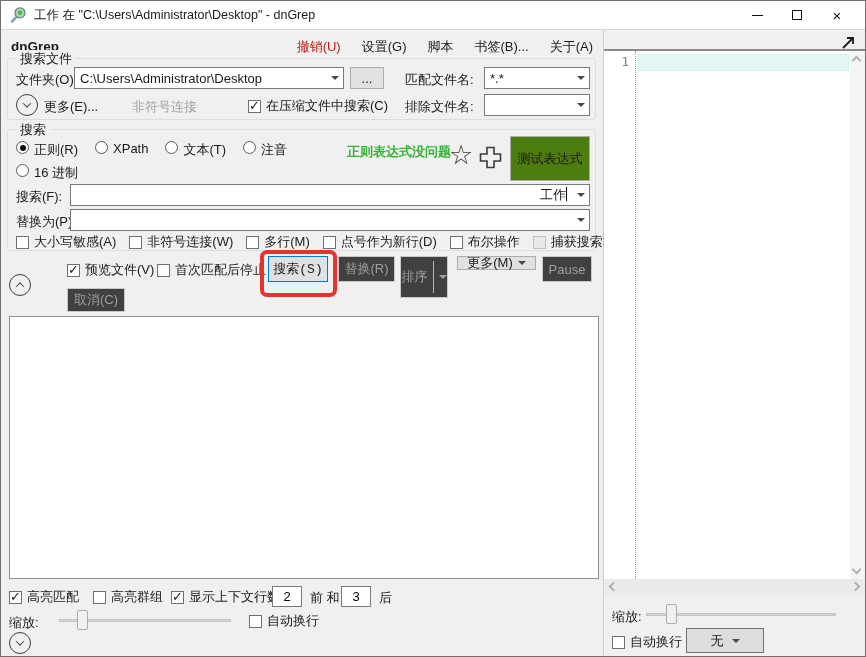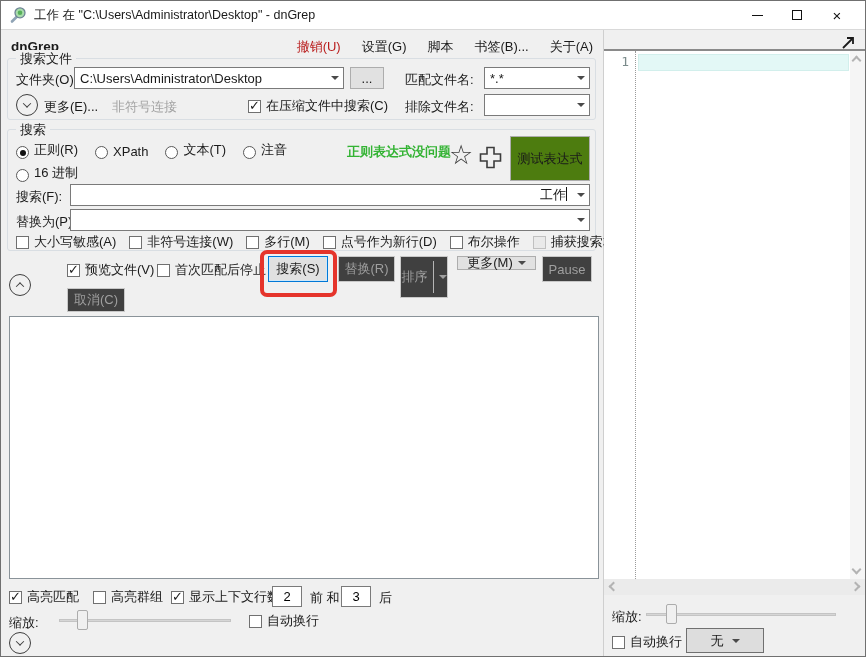--- a/index.html
+++ b/index.html
@@ -30,44 +30,44 @@
   .menu-item { white-space:nowrap; cursor:default; }
   .menu-item.disabled { color:#b91c1c; }
 
   
   .group { position:absolute; border:1px solid #d9dee3; border-radius:3px; }
   .group .legend { position:absolute; top:-9px; left:8px; background:#f0f0f0; padding:0 4px; white-space:nowrap; }
   .grp-files { left:6px; top:28px; width:589px; height:62px; }
   .grp-search { left:6px; top:99px; width:589px; height:122px; }
 
   .lbl { position:absolute; white-space:nowrap; }
-  .lbl.gray { color:#a3a3a3; }
+  .lbl.gray { color:#a3a3a3;margin-left:20px; }
 
   
   .combo { position:absolute; height:22px; background:#fff; border:1px solid #7a7a7a; display:flex; align-items:center; }
   .combo .val { flex:1; padding:0 5px; white-space:nowrap; overflow:hidden; }
   .combo .dd { width:17px; display:flex; align-items:center; justify-content:center; align-self:stretch; }
   .tri { width:0; height:0; border-left:4px solid transparent; border-right:4px solid transparent; border-top:4px solid #4a4a4a; }
   .caret-bar { display:inline-block; width:1px; height:14px; background:#111; vertical-align:-2px; }
   .num-input { position:absolute; height:21px; width:30px; border:1px solid #7a7a7a; background:#fff; text-align:center; font:inherit; }
 
   
   .btn { position:absolute; background:#e1e1e1; border:1px solid #adadad; display:flex; align-items:center; justify-content:center; gap:5px; white-space:nowrap; cursor:default; }
   .btn.disabled { color:#9f9f9f; background:#404040; border-color:#c8c8c8; }
-  .btn.focus { border-color:#0078d7; box-shadow:inset 0 0 0 1px #cfe8f9; }
+  .btn.focus { border-color:#0078d7; box-shadow:inset 0 0 0 1px #cfe8f9;font-family:Liberation Mono, monospace; }
   .btn .divider { width:1px; align-self:stretch; margin:4px 0; background:#b5b5b5; }
 
   
   .cb { position:absolute; display:flex; align-items:center; gap:5px; white-space:nowrap; cursor:default; }
   .cb .box { width:13px; height:13px; background:#fff; border:1px solid #707070; position:relative; flex:0 0 auto; }
   .cb.checked .box::after { content:"✓"; position:absolute; left:0px; top:-3px; font-size:13px; font-weight:bold; color:#1a1a1a; }
   .cb.disabled .box { background:#e9e9e9; border-color:#c0c0c0; }
   .cbrow { position:absolute; display:flex; gap:13px; }
   .cbrow .cb { position:static; }
-  .radio { display:flex; align-items:flex-end; gap:5px; white-space:nowrap; cursor:default; }
+  .radio { display:flex; align-items:flex-start; gap:5px; white-space:nowrap; cursor:default; }
   .radio .dot { width:13px; height:13px; border-radius:50%; background:#fff; border:1px solid #595959; position:relative; flex:0 0 auto; }
   .radio.checked .dot::after { content:""; position:absolute; left:2.5px; top:2.5px; width:6px; height:6px; border-radius:50%; background:#111; }
   .radiorow { position:absolute; display:flex; gap:17px; }
 
   .valid-msg { position:absolute; font-weight:bold; white-space:nowrap; }
 
   
   .circle-btn { position:absolute; width:22px; height:22px; border-radius:50%; border:1.4px solid #3f3f3f; display:flex; align-items:center; justify-content:center; background:transparent; cursor:default; }
   .chev { display:inline-block; width:6px; height:6px; border-right:1.6px solid #3f3f3f; border-bottom:1.6px solid #3f3f3f; }
   .chev.up { transform:rotate(-135deg) translate(-1px,-1px); }

